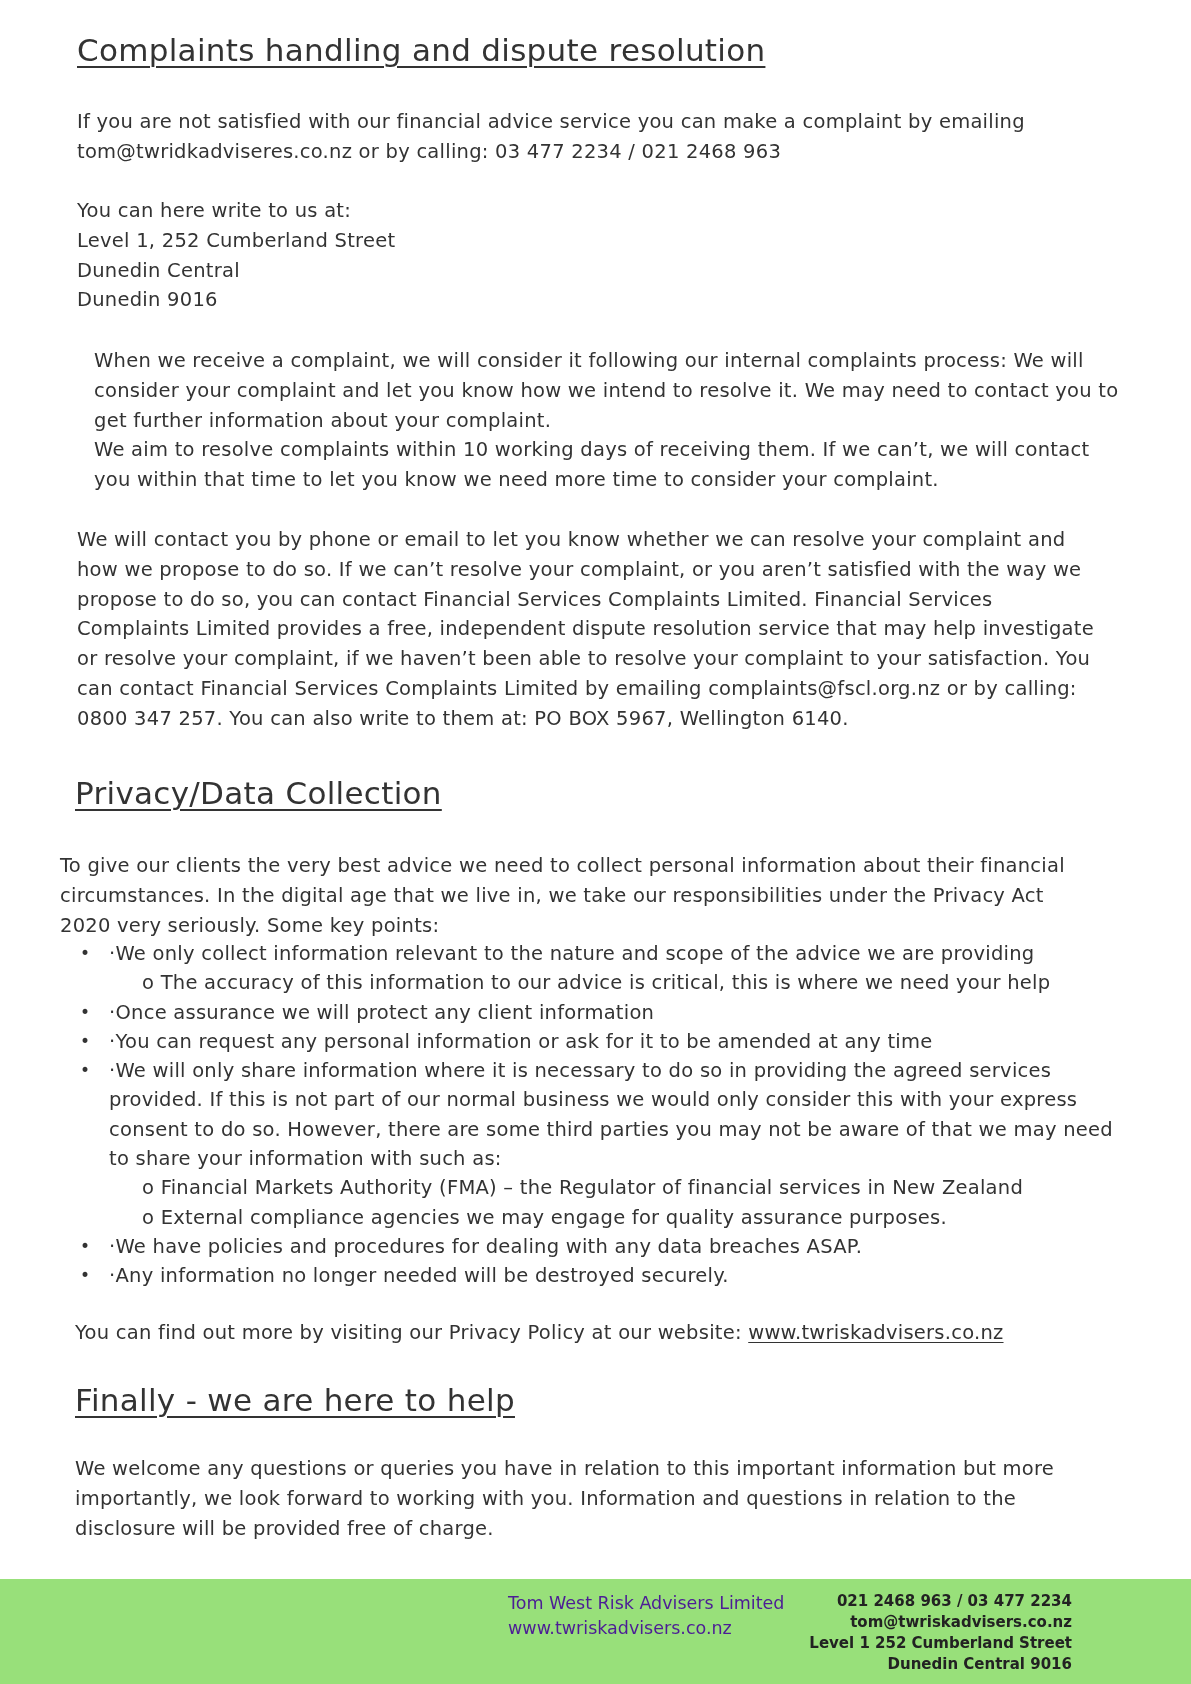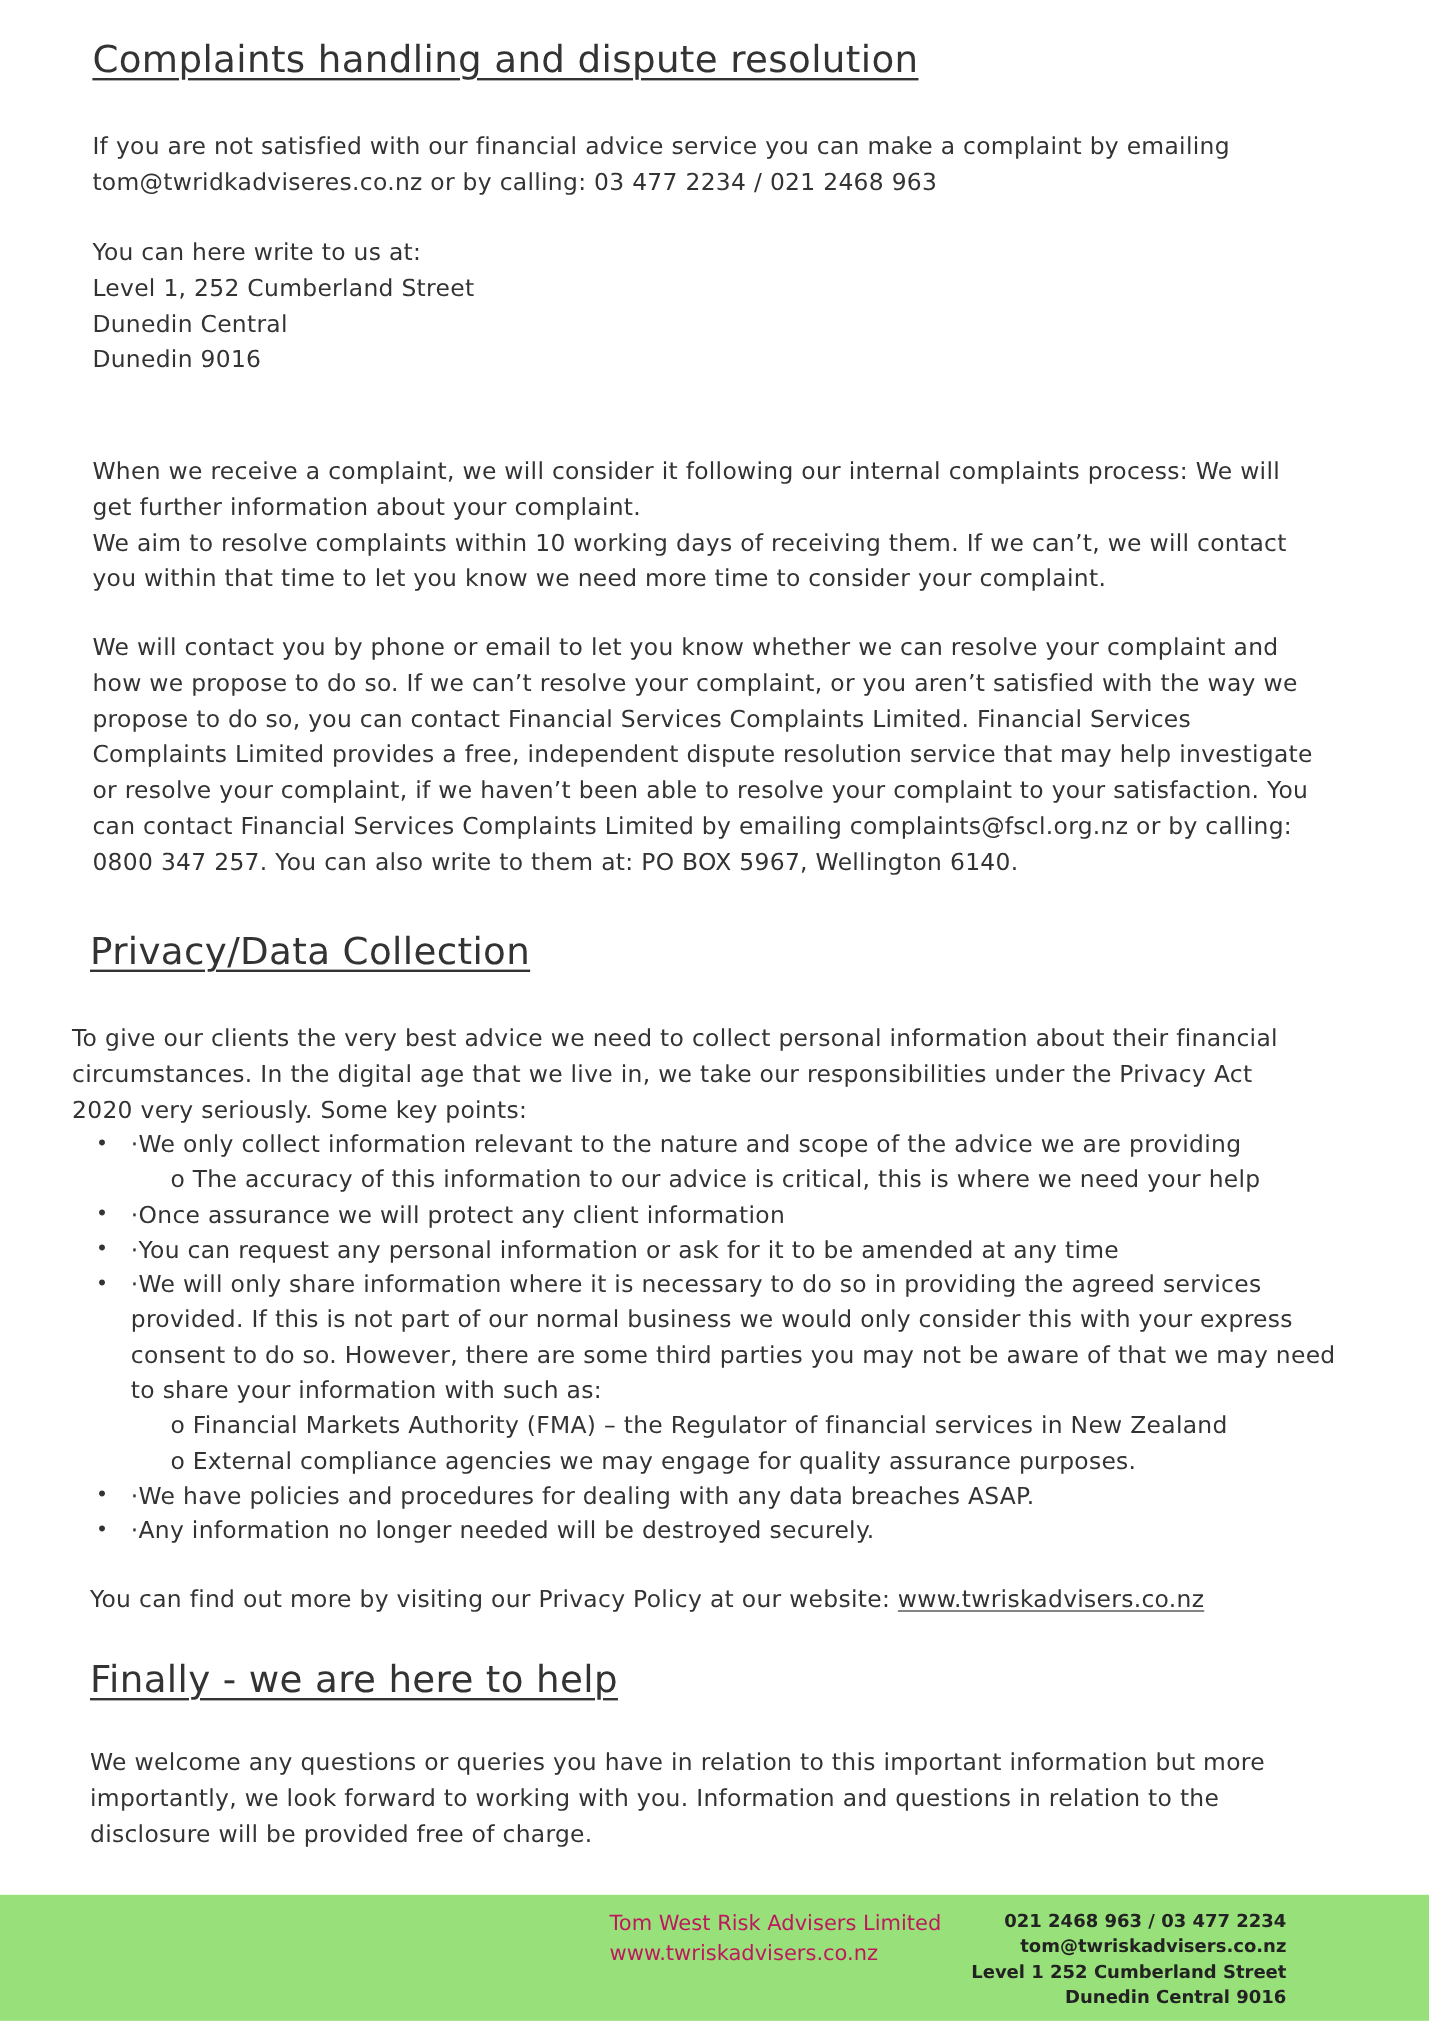--- a/index.html
+++ b/index.html
@@ -55,21 +55,21 @@
       position: absolute;
       left: 0; top: 1579px;
       width: 1191px; height: 105px;
       background: #98e07a;
     }
     .footer-left {
       position: absolute;
       left: 508px; top: 12px;
       font-size: 17.5px;
       line-height: 25px;
-      color: #be185d;
+      color: #4c1d95;
       white-space: nowrap;
     }
     .footer-right {
       position: absolute;
       right: 119px; top: 12px;
       font-size: 15px;
       line-height: 21px;
       text-align: right;
       color: #222222;
       white-space: nowrap;
@@ -89,22 +89,23 @@
     <span class="block-line">tom@twridkadviseres.co.nz or by calling: 03 477 2234 / 021 2468 963</span>
   </p>
 
   <p class="p" style="left:77px; top:196px;">
     <span class="block-line">You can here write to us at:</span>
     <span class="block-line">Level 1, 252 Cumberland Street</span>
     <span class="block-line">Dunedin Central</span>
     <span class="block-line">Dunedin 9016</span>
   </p>
 
-  <p class="p" style="left:77px; top:346px;margin-top:32px;">
+  <p class="p" style="left:94px; top:346px;">
     <span class="block-line">When we receive a complaint, we will consider it following our internal complaints process: We will</span>
+    <span class="block-line">consider your complaint and let you know how we intend to resolve it. We may need to contact you to</span>
     <span class="block-line">get further information about your complaint.</span>
     <span class="block-line">We aim to resolve complaints within 10 working days of receiving them. If we can’t, we will contact</span>
     <span class="block-line">you within that time to let you know we need more time to consider your complaint.</span>
   </p>
 
   <p class="p" style="left:77px; top:525px;">
     <span class="block-line">We will contact you by phone or email to let you know whether we can resolve your complaint and</span>
     <span class="block-line">how we propose to do so. If we can’t resolve your complaint, or you aren’t satisfied with the way we</span>
     <span class="block-line">propose to do so, you can contact Financial Services Complaints Limited. Financial Services</span>
     <span class="block-line">Complaints Limited provides a free, independent dispute resolution service that may help investigate</span>

